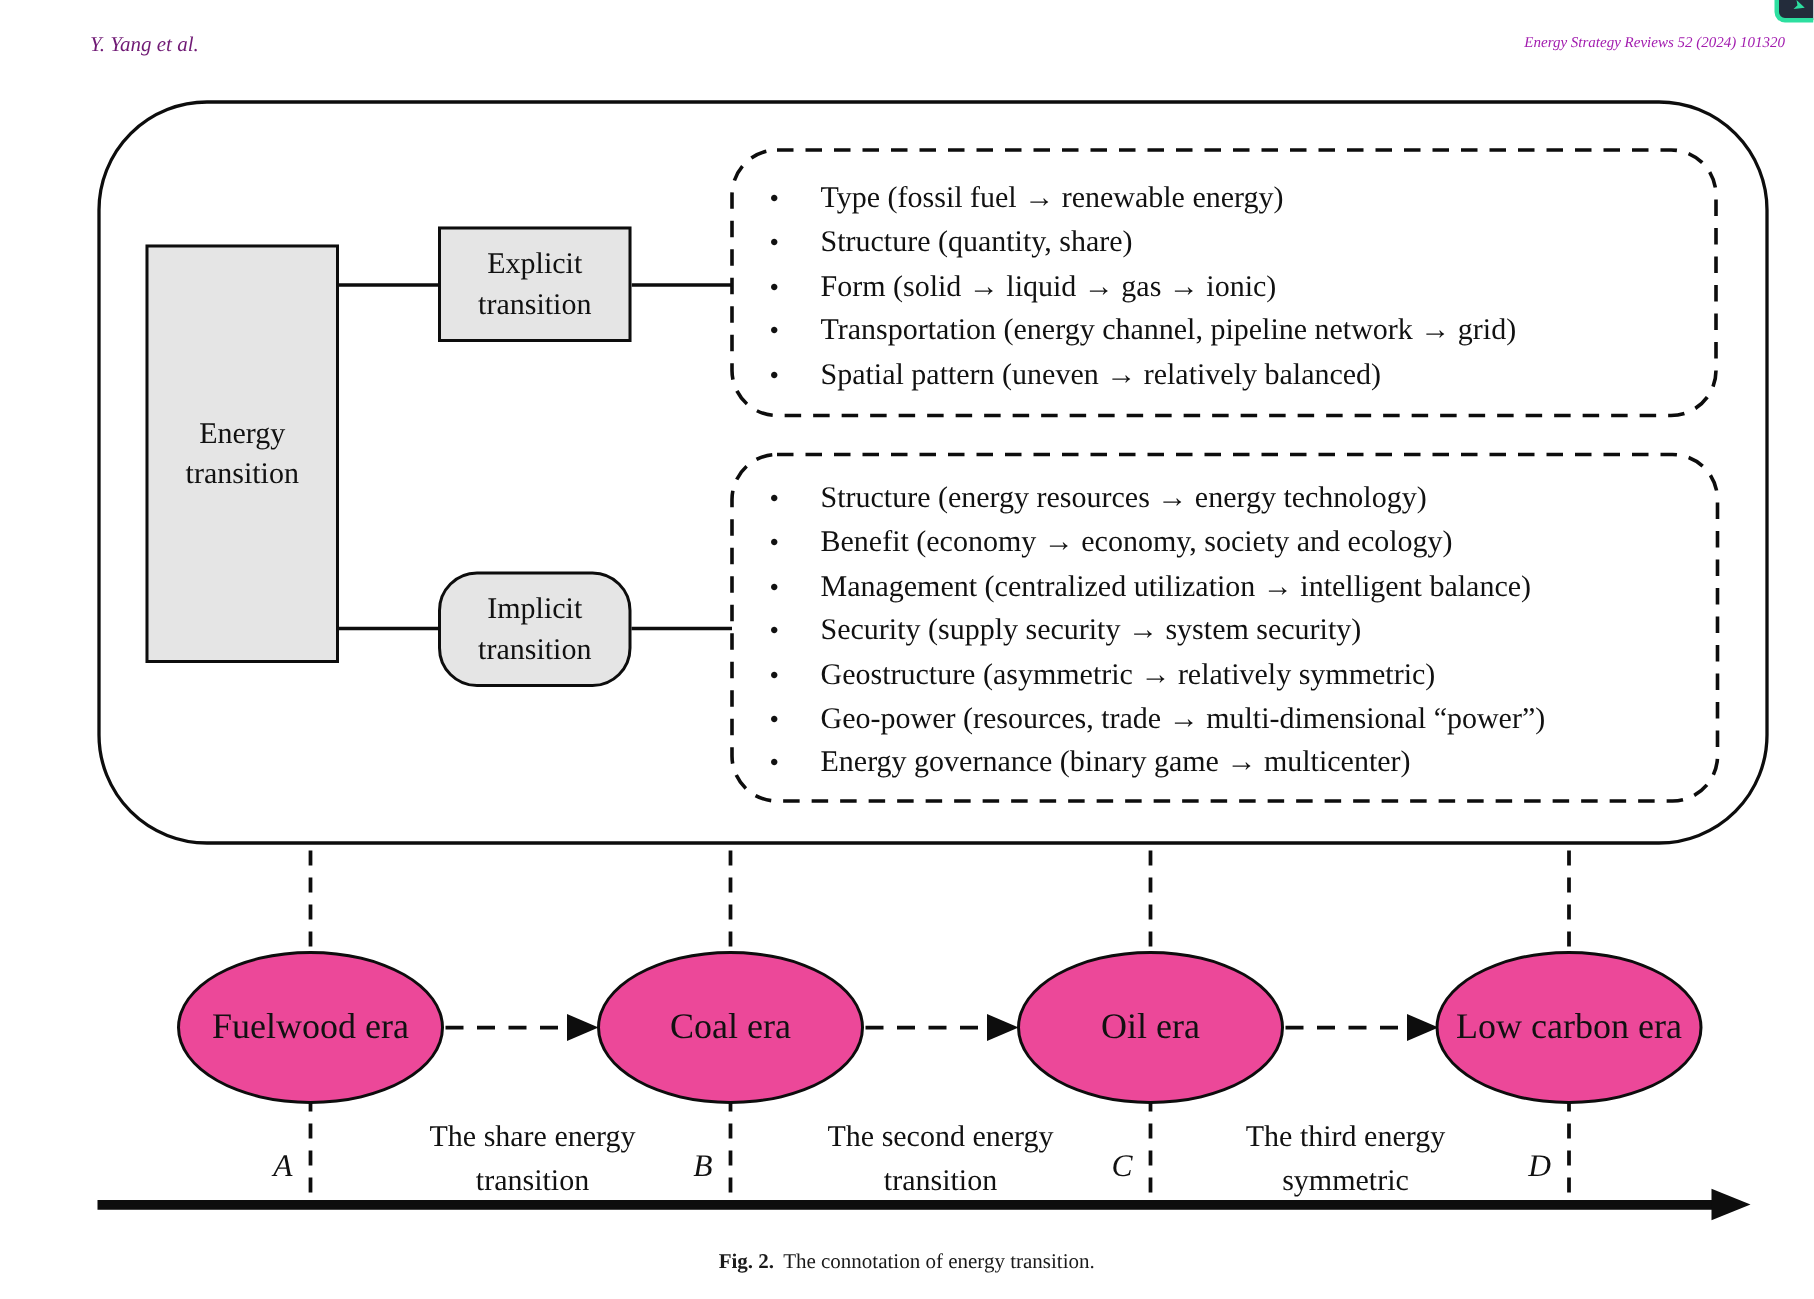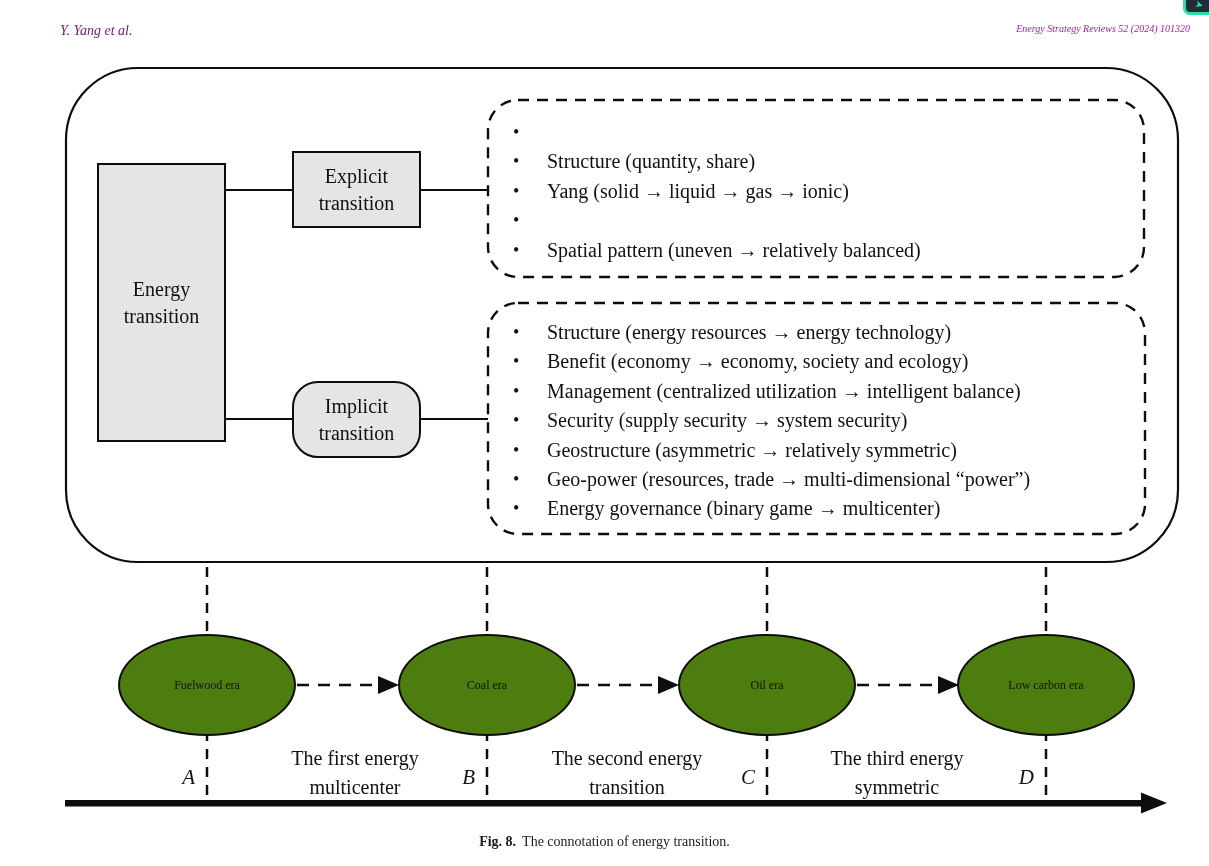--- a/index.html
+++ b/index.html
@@ -51,23 +51,23 @@
   
   .blist{position:absolute;left:505px;width:630px;font-size:20px;}
   .blist-explicit{top:118px;}
   .blist-implicit{top:318px;}
   .bullet{display:flex;line-height:29.4px;}
   .bullet .dot{width:34px;flex:0 0 34px;text-align:left;padding-left:8px;font-size:18px;}
   
   .era{
     position:absolute;width:178px;height:102px;
     border:2.5px solid #0d0d0d;border-radius:50%;
-    box-sizing:border-box;background:#4d7c0f;
+    box-sizing:border-box;background:#ec4899;
     display:flex;align-items:center;justify-content:center;
-    font-size:12px;text-align:center;
+    font-size:24px;text-align:center;
   }
   .marker{
     position:absolute;width:50px;top:765px;
     text-align:right;font-style:italic;font-size:21px;
   }
   .trans-label{
     position:absolute;width:200px;top:744px;
     text-align:center;font-size:20px;line-height:29px;
   }
   
@@ -134,31 +134,33 @@
   <div class="node node-explicit">
     <span class="lbl">Explicit transition</span>
   </div>
   <div class="node node-implicit">
     <span class="lbl">Implicit transition</span>
   </div>
 
   <div class="blist blist-explicit">
     <div class="bullet">
       <span class="dot">•</span>
+      <span>Type (fossil fuel → renewable energy)</span>
     </div>
     <div class="bullet">
       <span class="dot">•</span>
       <span>Structure (quantity, share)</span>
     </div>
     <div class="bullet">
       <span class="dot">•</span>
-      <span>Yang (solid → liquid → gas → ionic)</span>
-    </div>
-    <div class="bullet">
-      <span class="dot">•</span>
+      <span>Form (solid → liquid → gas → ionic)</span>
+    </div>
+    <div class="bullet">
+      <span class="dot">•</span>
+      <span>Transportation (energy channel, pipeline network → grid)</span>
     </div>
     <div class="bullet">
       <span class="dot">•</span>
       <span>Spatial pattern (uneven → relatively balanced)</span>
     </div>
   </div>
 
   <div class="blist blist-implicit">
     <div class="bullet">
       <span class="dot">•</span>
@@ -201,21 +203,21 @@
   </div>
   <div class="era" style="left:957px;top:634px;">
     <span>Low carbon era</span>
   </div>
 
   <div class="marker" style="left:145px;">A</div>
   <div class="marker" style="left:425px;">B</div>
   <div class="marker" style="left:705px;">C</div>
   <div class="marker" style="left:984px;">D</div>
 
-  <div class="trans-label" style="left:255px;">The first energy multicenter</div>
+  <div class="trans-label" style="left:255px;">The share energy transition</div>
   <div class="trans-label" style="left:527px;">The second energy transition</div>
   <div class="trans-label" style="left:797px;">The third energy symmetric</div>
 
   <div class="caption">
-    <span class="tag">Fig. 8.</span><span>The connotation of energy transition.</span>
+    <span class="tag">Fig. 2.</span><span>The connotation of energy transition.</span>
   </div>
 
 </div>
 
 </body></html>

